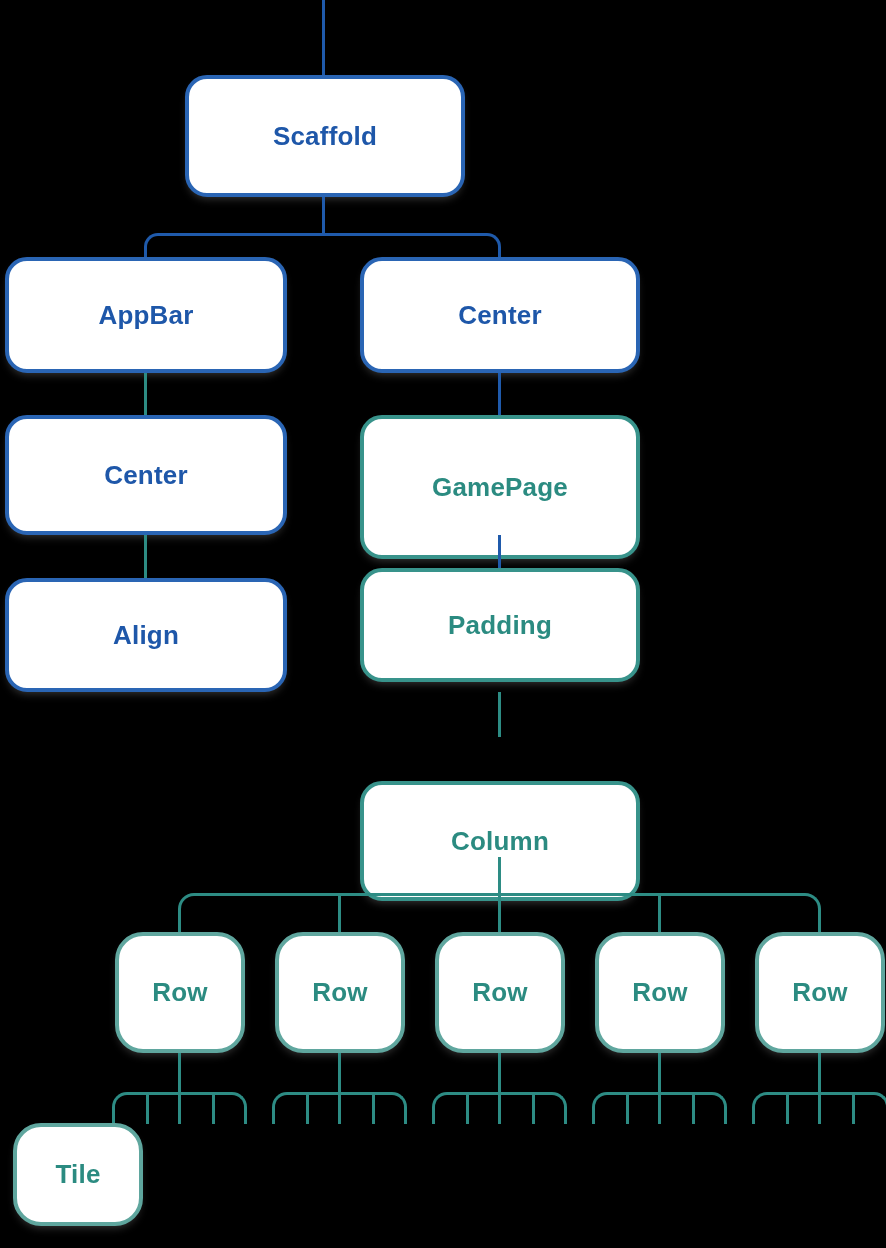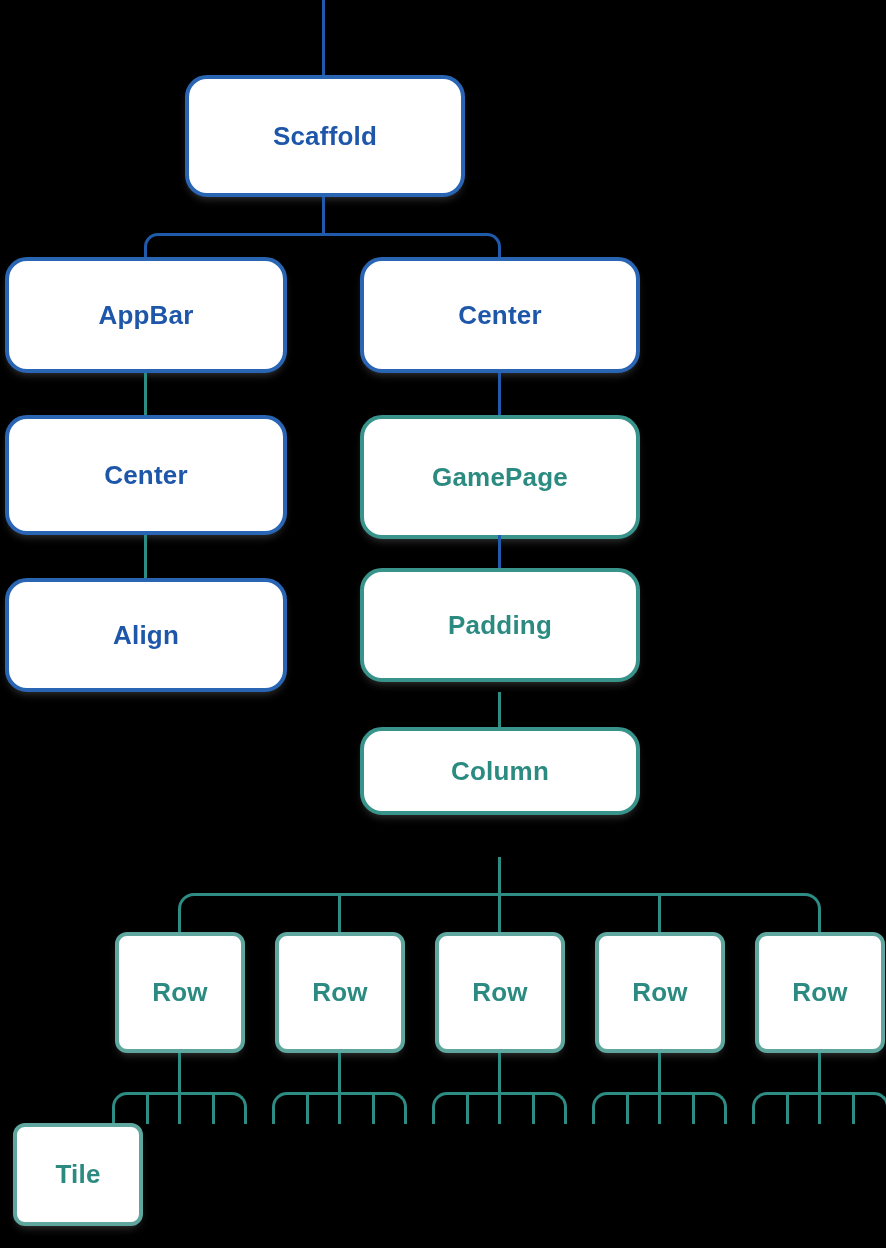--- a/index.html
+++ b/index.html
@@ -9,21 +9,21 @@
   }
   .node{
     position:absolute;box-sizing:border-box;background:#ffffff;
     display:flex;align-items:center;justify-content:center;
     font-weight:bold;font-size:26px;letter-spacing:.2px;
     border-radius:22px;
     box-shadow:0 5px 8px -3px rgba(150,150,150,.35);
   }
   .node.blue{border:4px solid #2a65b4;color:#1e57a9;}
   .node.teal{border:4px solid #38938b;color:#2b8b81;}
-  .node.small{border-radius:12px;}
+  .node.small{border-radius:28px;}
   .node.small.teal{border-color:#5fa69e;}
   .vline{position:absolute;width:3px;}
   .blue-line{background:#1f5aab;}
   .teal-line{background:#2d8c84;}
   .branch{
     position:absolute;box-sizing:border-box;background:transparent;
     border-style:solid;border-width:3px 3px 0 3px;
     border-radius:15px 15px 0 0;
   }
   .branch.blue{border-color:#1f5aab;}
@@ -54,37 +54,37 @@
   <div class="node blue" style="left:360px;top:257px;width:280px;height:116px">
     <span>Center</span>
   </div>
 
   <div class="vline teal-line" style="left:144px;top:373px;height:42px"></div>
   <div class="vline blue-line" style="left:498px;top:373px;height:42px"></div>
 
   <div class="node blue" style="left:5px;top:415px;width:282px;height:120px">
     <span>Center</span>
   </div>
-  <div class="node teal" style="left:360px;top:415px;width:280px;height:124px">
+  <div class="node teal" style="left:360px;top:415px;width:280px;height:144px">
     <span>GamePage</span>
   </div>
 
   <div class="vline teal-line" style="left:144px;top:535px;height:43px"></div>
   <div class="vline blue-line" style="left:498px;top:535px;height:43px"></div>
 
   <div class="node blue" style="left:5px;top:578px;width:282px;height:114px">
     <span>Align</span>
   </div>
   <div class="node teal" style="left:360px;top:568px;width:280px;height:114px">
     <span>Padding</span>
   </div>
 
   <div class="vline teal-line" style="left:498px;top:692px;height:45px"></div>
 
-  <div class="node teal" style="left:360px;top:727px;width:280px;height:88px">
+  <div class="node teal" style="left:360px;top:781px;width:280px;height:120px">
     <span>Column</span>
   </div>
 
   <div class="vline teal-line" style="left:498px;top:857px;height:39px"></div>
   <div class="branch teal" style="left:178px;top:893px;width:643px;height:39px;border-radius:16px 16px 0 0"></div>
   <div class="vline teal-line" style="left:338px;top:893px;height:39px"></div>
   <div class="vline teal-line" style="left:498px;top:893px;height:39px"></div>
   <div class="vline teal-line" style="left:658px;top:893px;height:39px"></div>
 
   <div class="node teal small" style="left:115px;top:932px;width:130px;height:121px">

